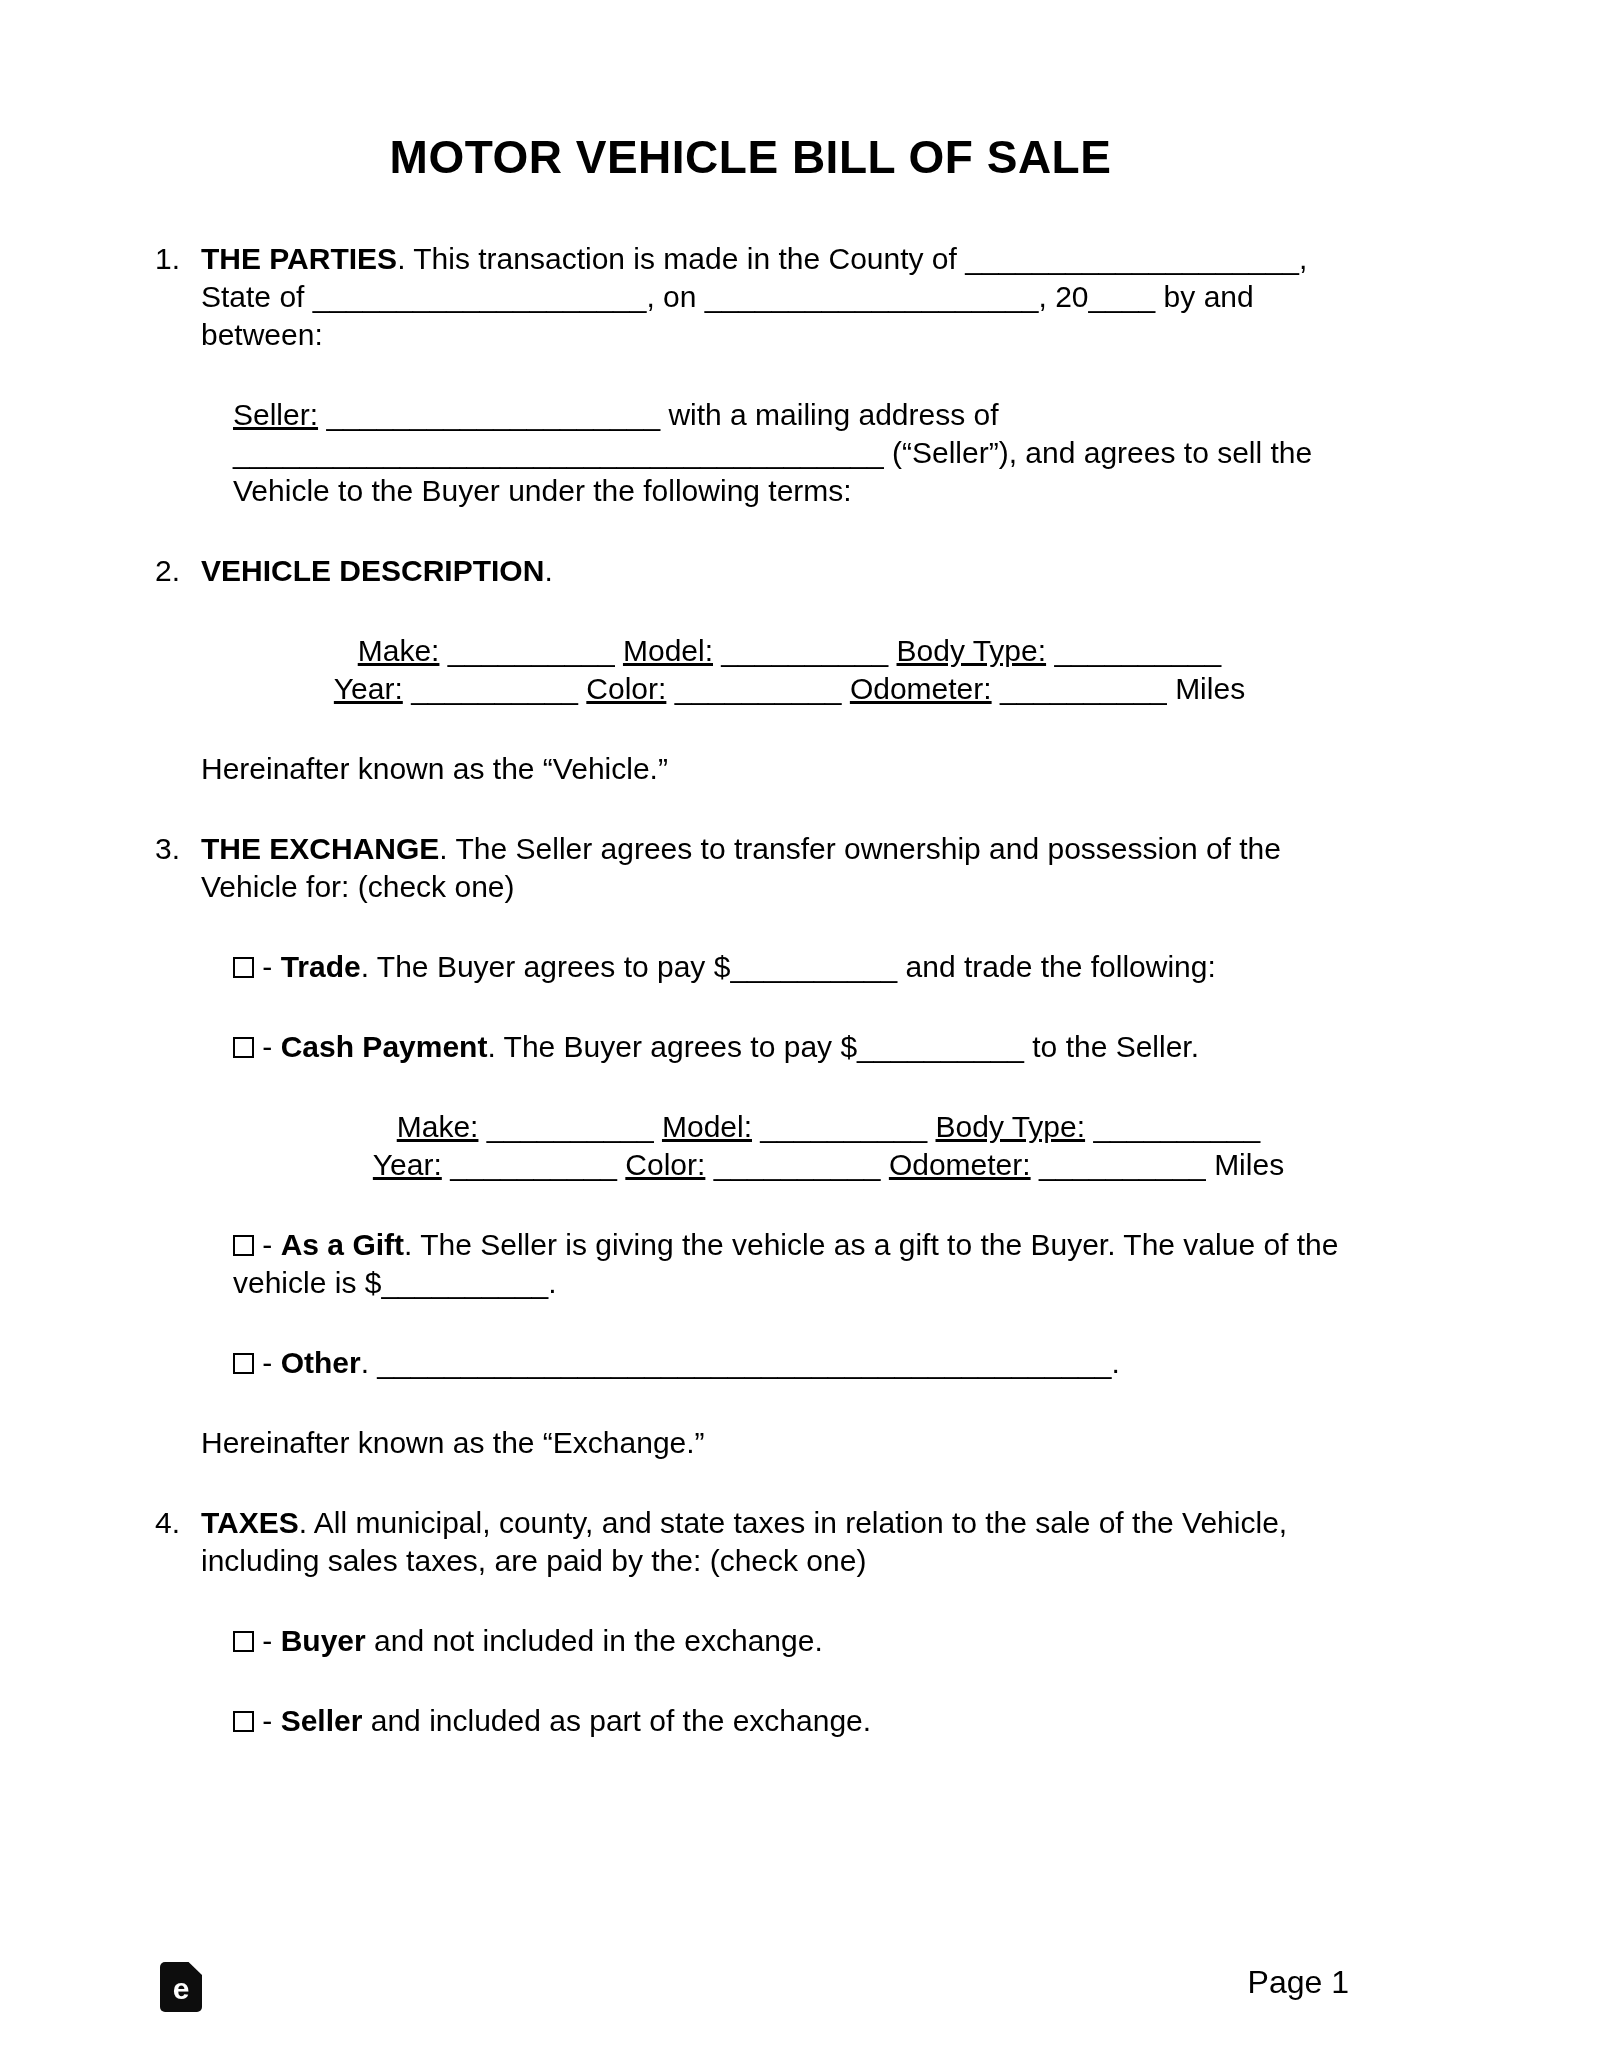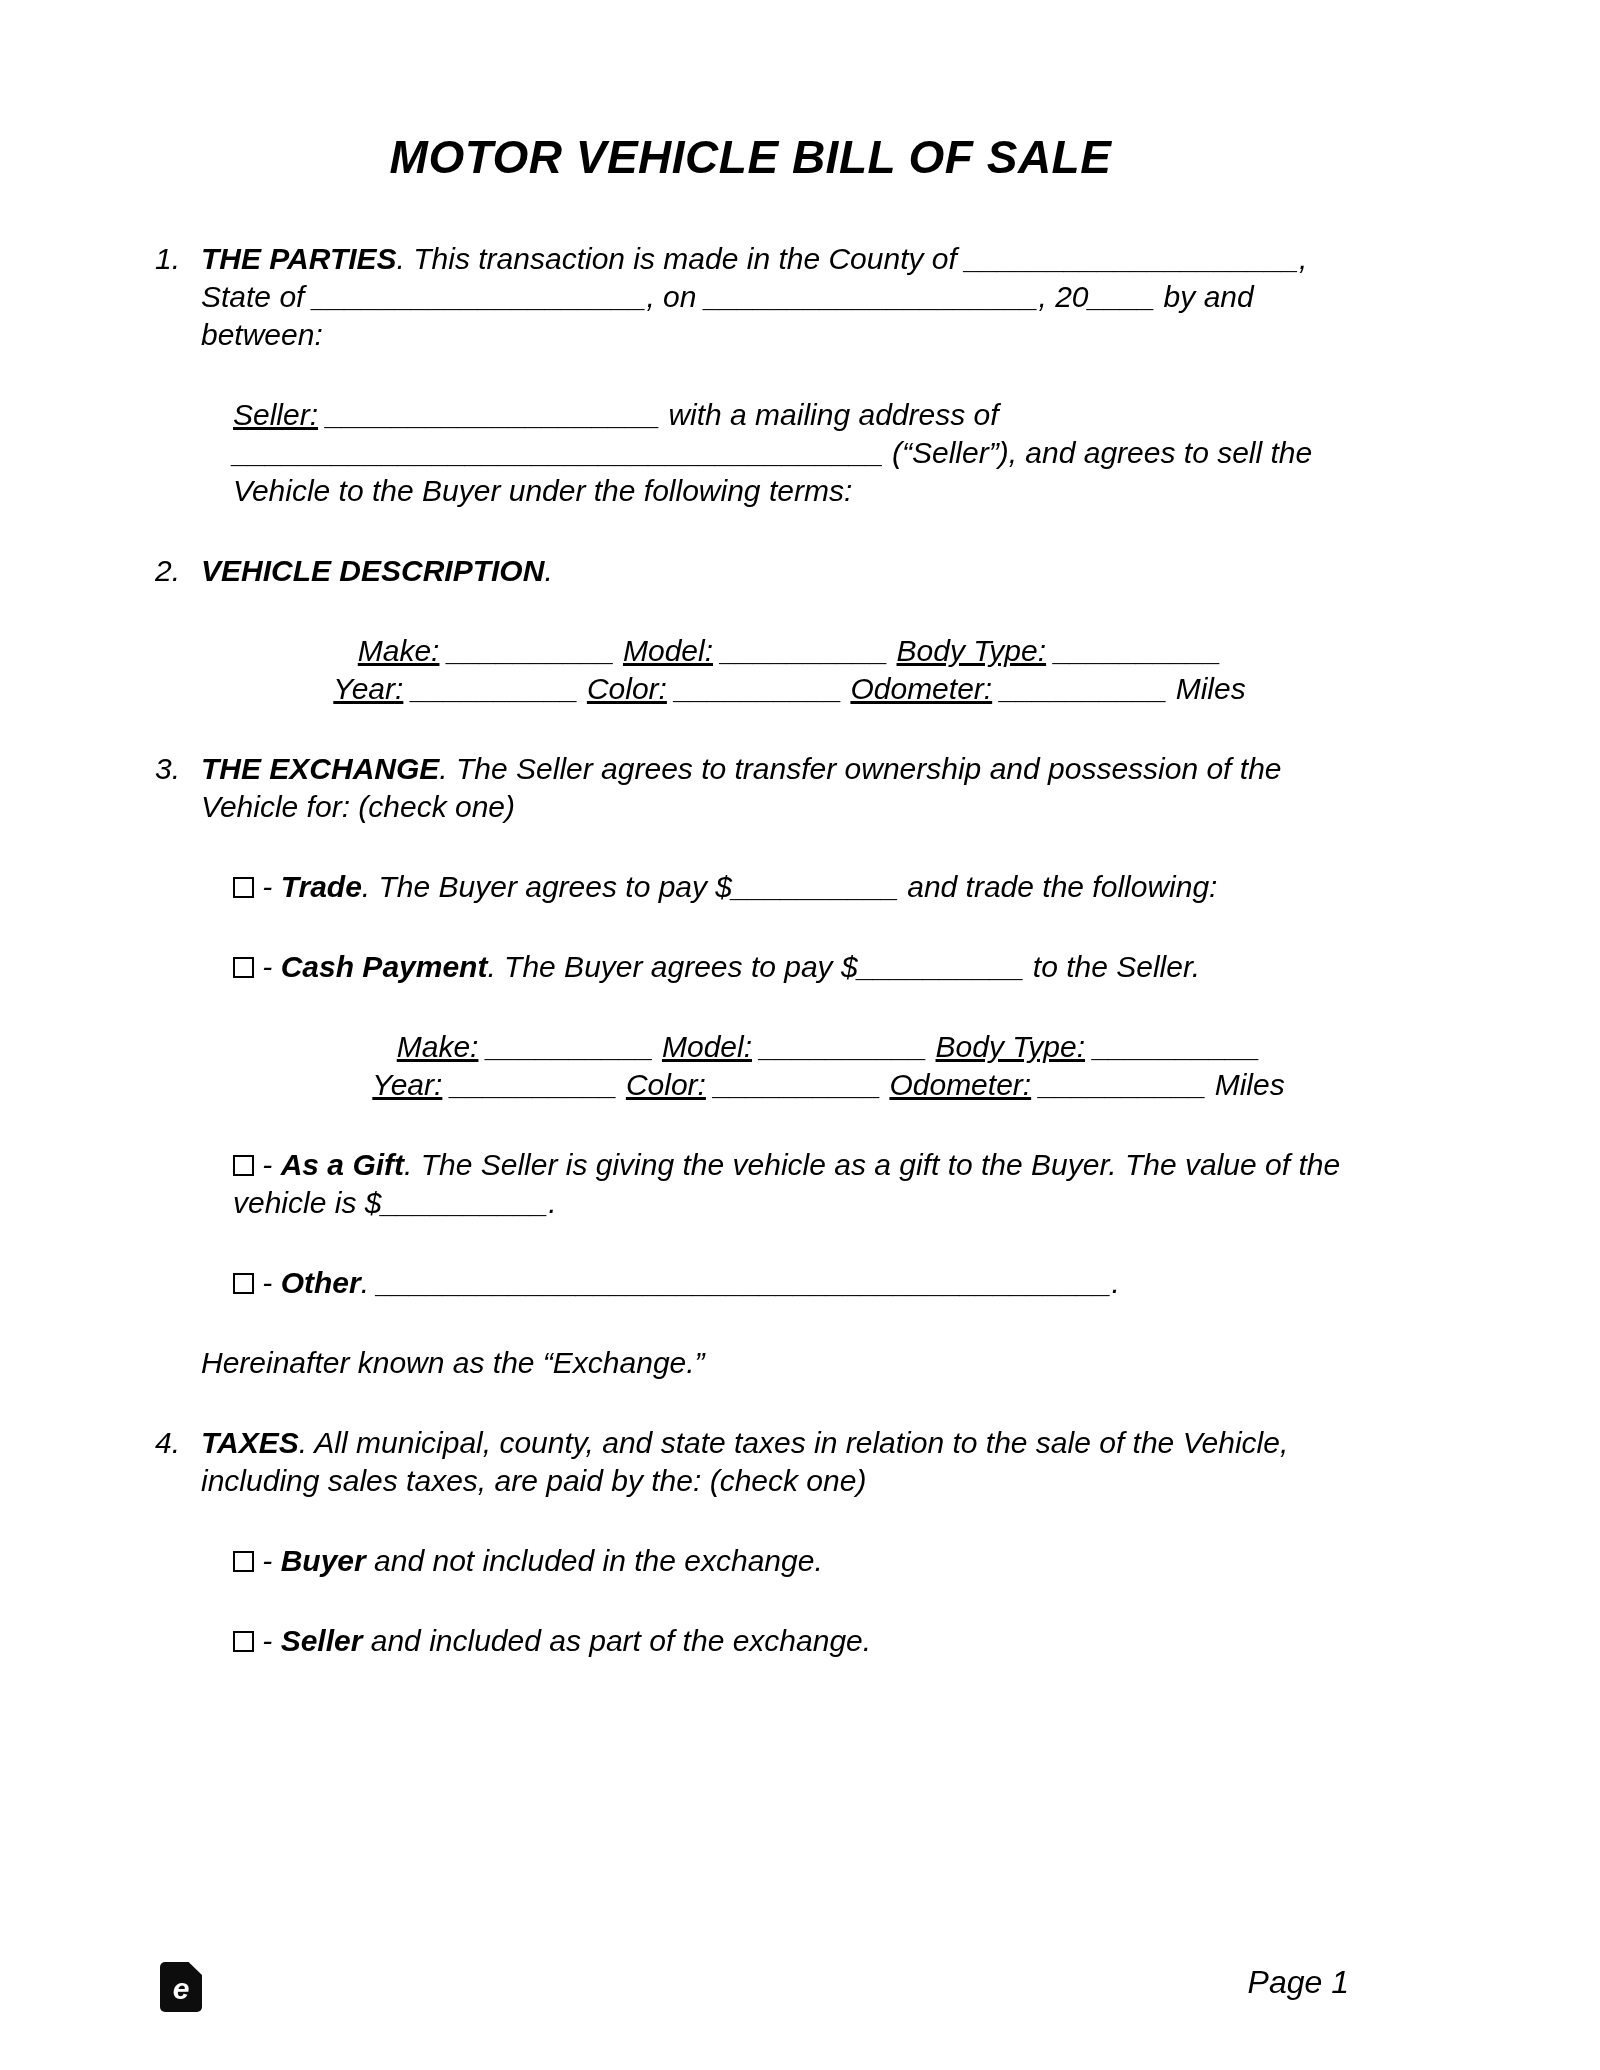--- a/index.html
+++ b/index.html
@@ -7,21 +7,20 @@
   .page {
     position: relative;
     width: 1504px;
     height: 2070px;
     background: #ffffff;
     color: #000000;
     font-family: "Liberation Sans", sans-serif;
     font-size: 30px;
     line-height: 38px;
     overflow: hidden;
-    font-style: italic;
   }
   .content { padding: 130px 158px 0 155px; }
   .title {
     margin: 0 0 56px 0;
     text-align: center;
     font-size: 46px;
     line-height: 54px;
     font-weight: bold;
     letter-spacing: 0.5px;
   }
@@ -84,20 +83,21 @@
       <div class="para sub"><span class="u">Seller:</span><span> ____________________ with a mailing address of _______________________________________ (“Seller”), and agrees to sell the Vehicle to the Buyer under the following terms:</span></div>
     </div>
 
     <div class="item">
       <span class="num">2.</span>
       <div class="para"><b>VEHICLE DESCRIPTION</b><span>.</span></div>
       <div class="para sub">
         <div class="line"><span class="u">Make:</span><span> __________ </span><span class="u">Model:</span><span> __________ </span><span class="u">Body Type:</span><span> __________</span></div>
         <div class="line"><span class="u">Year:</span><span> __________ </span><span class="u">Color:</span><span> __________ </span><span class="u">Odometer:</span><span> __________ </span><span>Miles</span></div>
       </div>
+      <div class="para">Hereinafter known as the “Vehicle.”</div>
     </div>
 
     <div class="item">
       <span class="num">3.</span>
       <div class="para"><b>THE EXCHANGE</b><span>. The Seller agrees to transfer ownership and possession of the Vehicle for: (check one)</span></div>
       <div class="para sub"><span class="checkbox"></span><span> - </span><b>Trade</b><span>. The Buyer agrees to pay $__________ and trade the following:</span></div>
       <div class="para sub"><span class="checkbox"></span><span> - </span><b>Cash Payment</b><span>. The Buyer agrees to pay $__________ to the Seller.</span></div>
       <div class="para sub2">
         <div class="line"><span class="u">Make:</span><span> __________ </span><span class="u">Model:</span><span> __________ </span><span class="u">Body Type:</span><span> __________</span></div>
         <div class="line"><span class="u">Year:</span><span> __________ </span><span class="u">Color:</span><span> __________ </span><span class="u">Odometer:</span><span> __________ </span><span>Miles</span></div>

